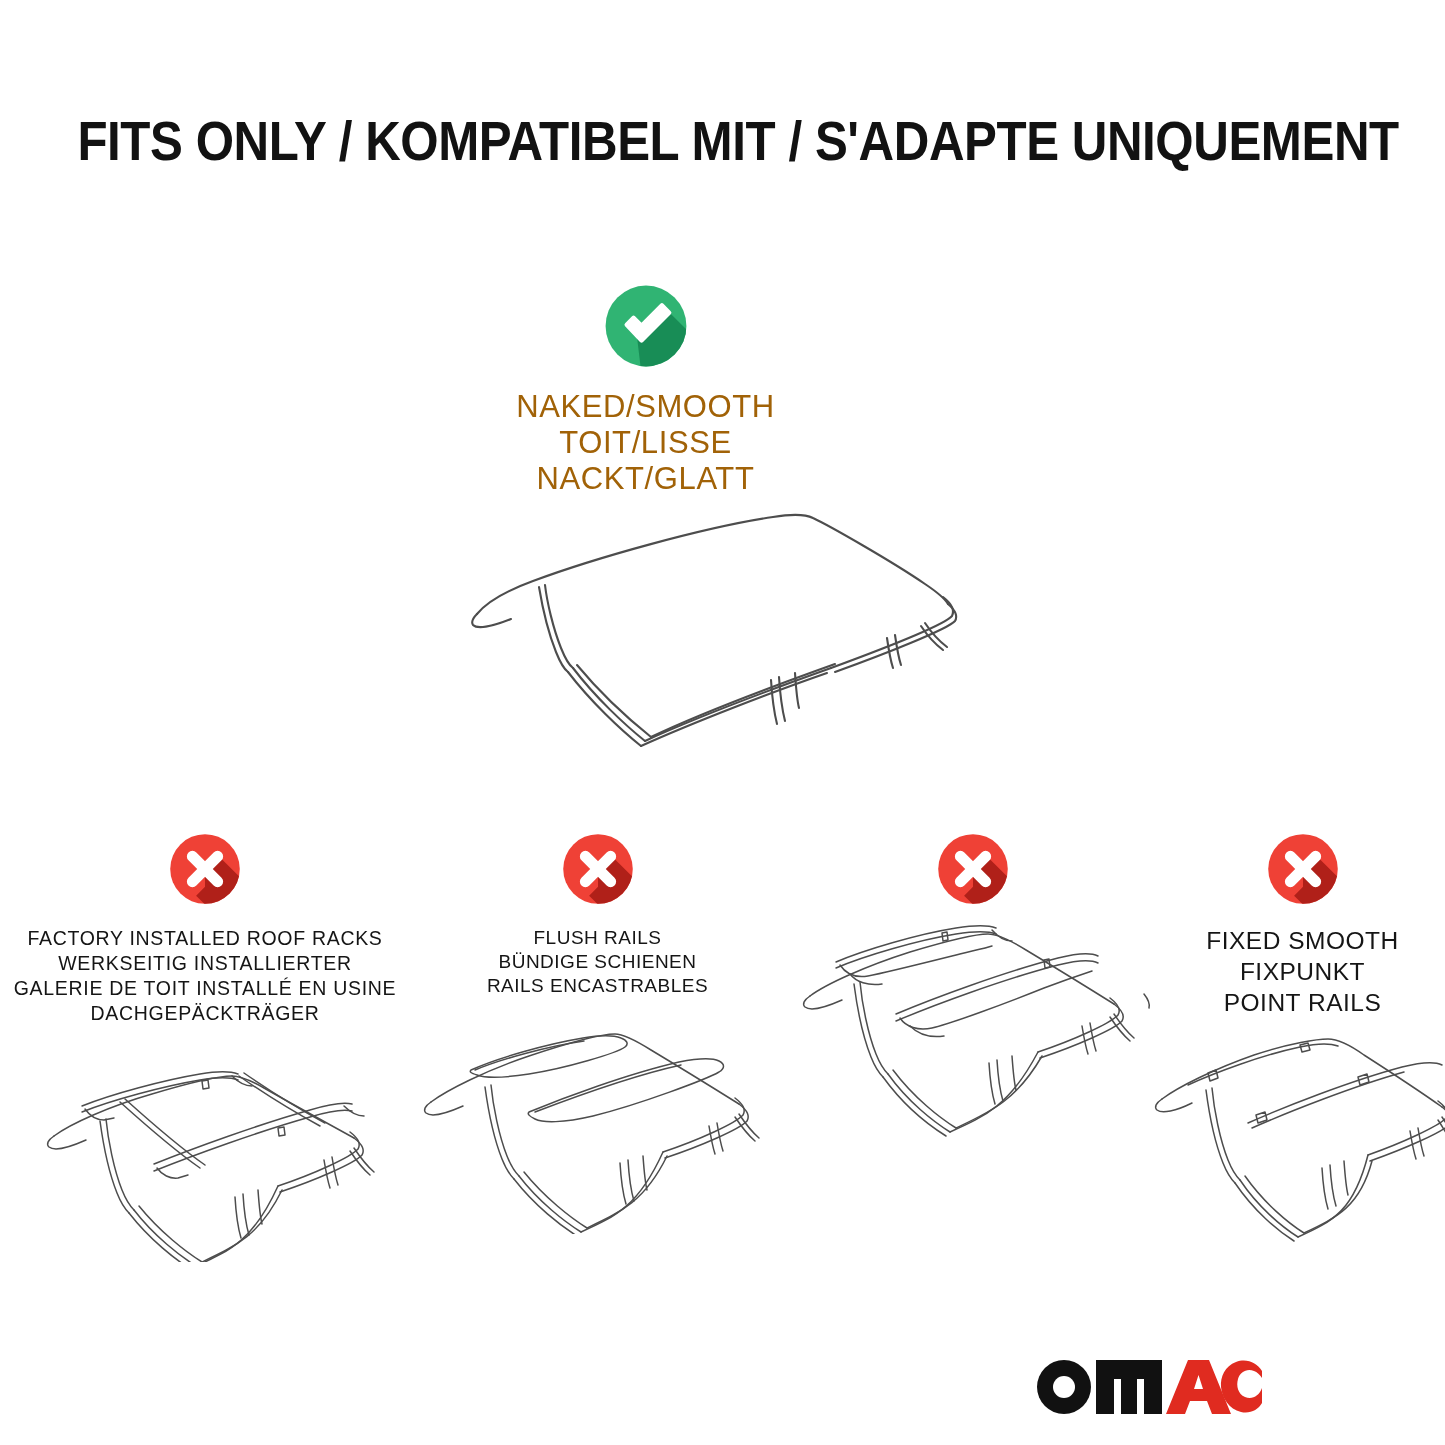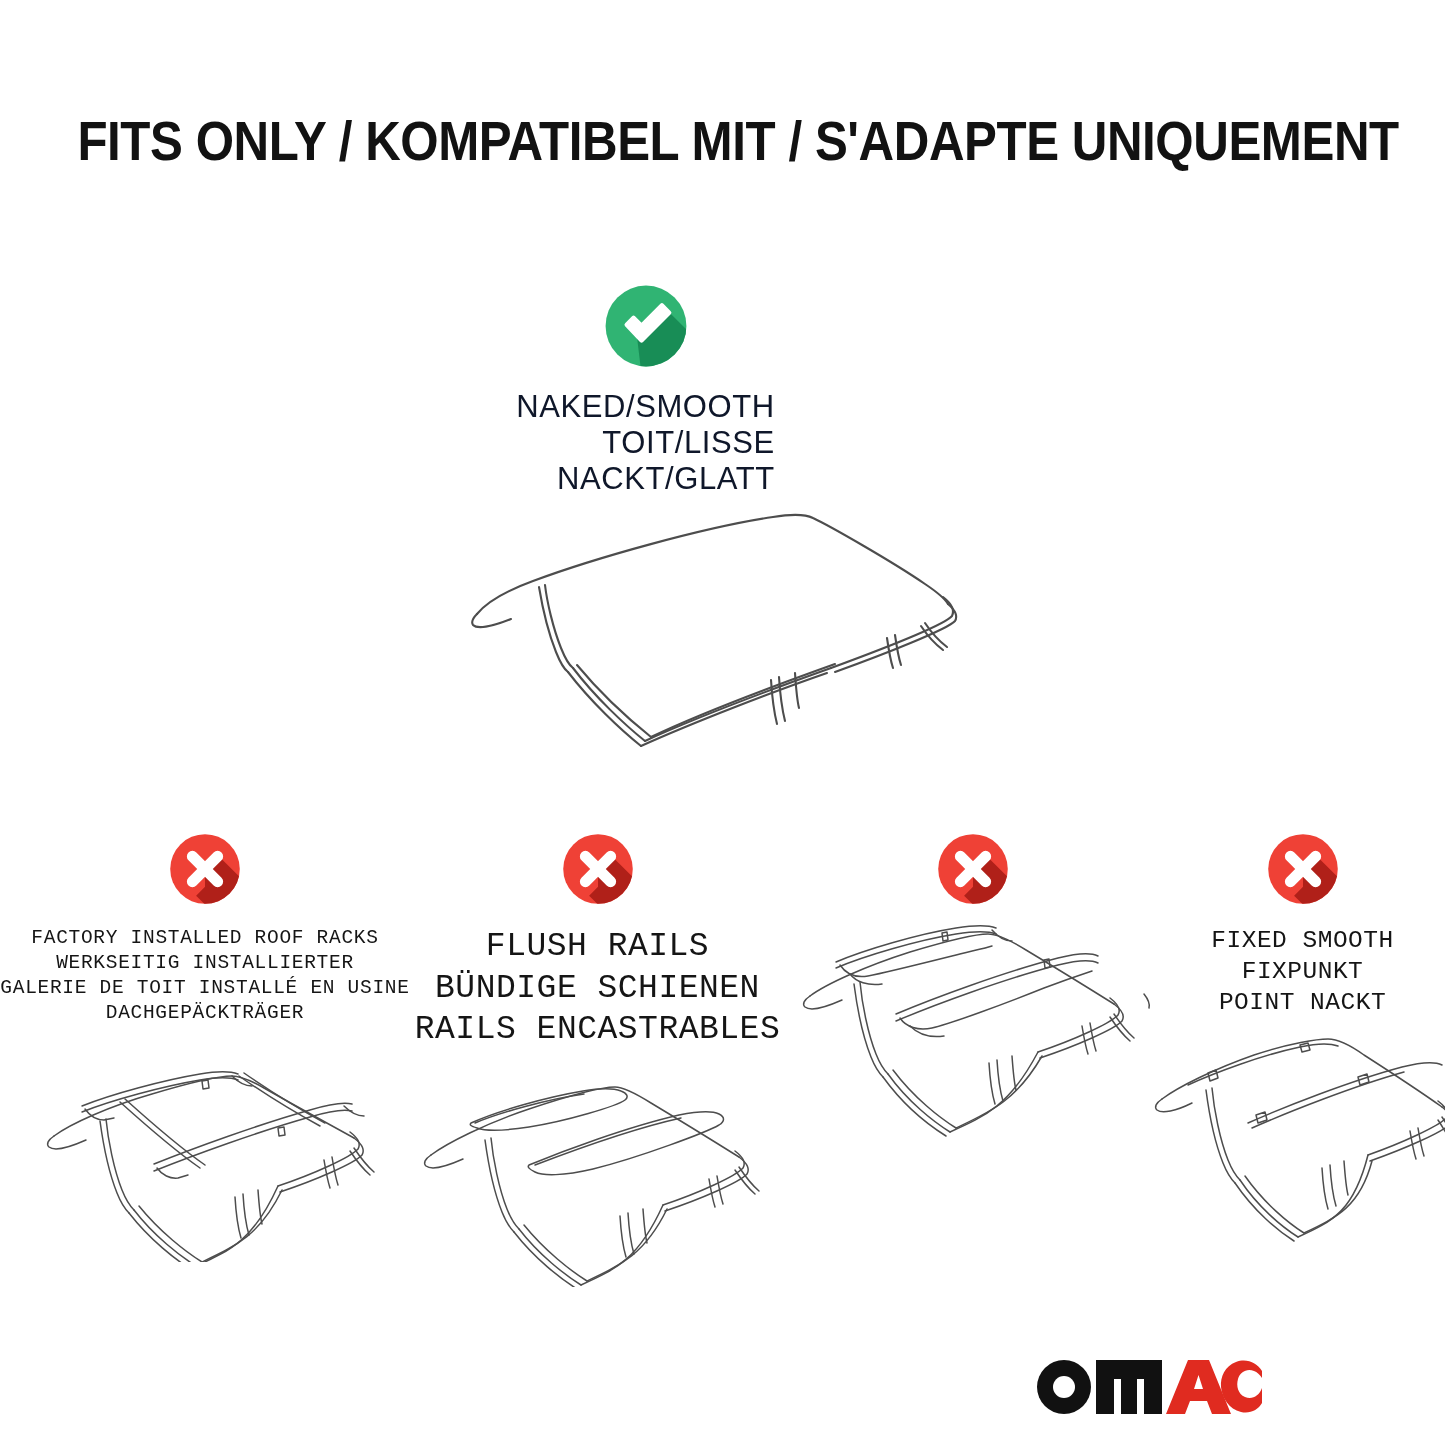--- a/index.html
+++ b/index.html
@@ -29,25 +29,25 @@
   .fit-block {
     position: absolute;
     left: 0; right: 0; top: 283px;
     display: flex; flex-direction: column; align-items: center;
   }
   .badge { position: relative; width: 86px; height: 86px; }
   .badge svg { display: block; width: 100%; height: 100%; }
 
   .fit-caption {
     margin-top: 20px;
-    text-align: right;
+    text-align: center;
     font-size: 31px;
     line-height: 1.16;
     letter-spacing: 0.6px;
-    color: #0f172a;
+    color: #a16207;
     font-weight: 400;
   }
   .fit-caption div { white-space: nowrap; }
 
   
   .naked-art {
     position: absolute;
     left: 455px; top: 492px;
     width: 540px; height: 270px;
   }
@@ -71,23 +71,23 @@
 
   .badge-x { position: relative; width: 74px; height: 74px; margin-top: 12px; }
   .badge-x svg { display: block; width: 100%; height: 100%; }
 
   .nofit-caption {
     margin-top: 20px;
     text-align: center;
     color: #151515;
     font-weight: 400;
   }
-  .nofit-caption div { white-space: nowrap; font-family: Liberation Mono, monospace; }
+  .nofit-caption div { white-space: nowrap; }
   .cap-sm { font-size: 19.5px; line-height: 1.28; letter-spacing: 0.7px; }
-  .cap-md { font-size: 33px; line-height: 1.26; letter-spacing: 0.5px; }
+  .cap-md { font-size: 19px; line-height: 1.26; letter-spacing: 0.5px; }
   .cap-lg { font-size: 24.5px; line-height: 1.26; letter-spacing: 0.5px; }
 
   .roof-art { margin-top: 14px; }
   .roof-art svg { display: block; }
 
   
   .logo {
     position: absolute;
     right: 28px; bottom: 28px;
     width: 230px; height: 66px;
@@ -379,21 +379,21 @@
           </g>
           <g stroke="#ffffff" stroke-width="15" stroke-linecap="round">
             <line x1="33" y1="33" x2="67" y2="67"></line>
             <line x1="67" y1="33" x2="33" y2="67"></line>
           </g>
         </svg>
       </div>
       <div class="nofit-caption cap-lg">
         <div>FIXED SMOOTH</div>
         <div>FIXPUNKT</div>
-        <div>POINT NACKT</div>
+        <div>POINT RAILS</div>
       </div>
       <div class="roof-art">
         <svg width="310" height="222" viewBox="0 0 310 222" aria-hidden="true">
           <g fill="none" stroke="#4d4d4d" stroke-width="1.5" stroke-linecap="round" stroke-linejoin="round">
 
             <path d="M14 66 C30 54 66 36 106 22 C142 10 170 6 180 6 C190 6 202 12 216 22 C244 40 280 64 294 74"></path>
             <path d="M14 66 C8 70 6 74 9 77 C14 81 28 78 44 70"></path>
 
             <path d="M40 52 C66 40 114 22 152 14 C170 10 182 10 190 13"></path>
 

